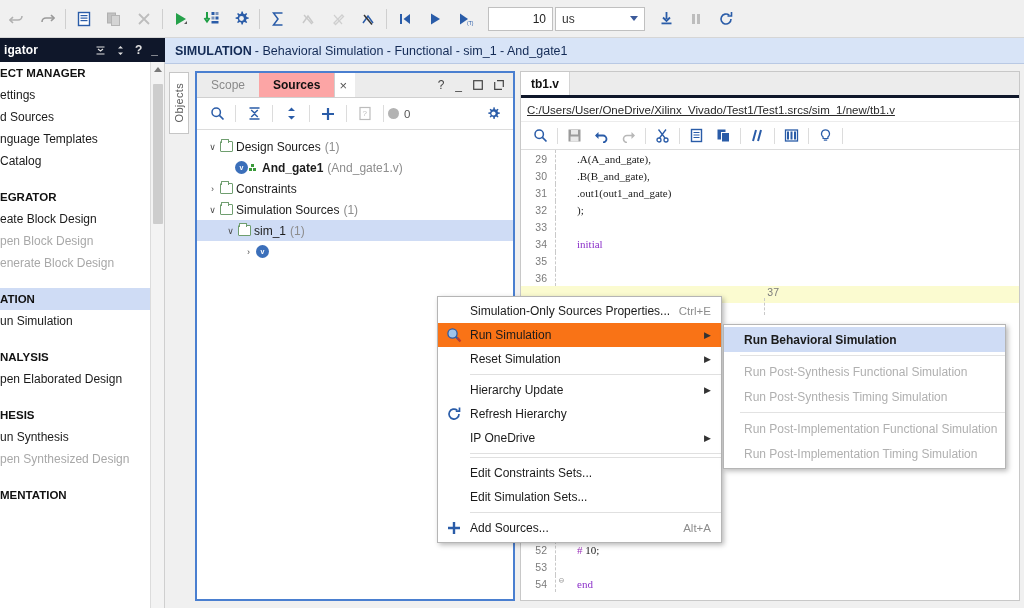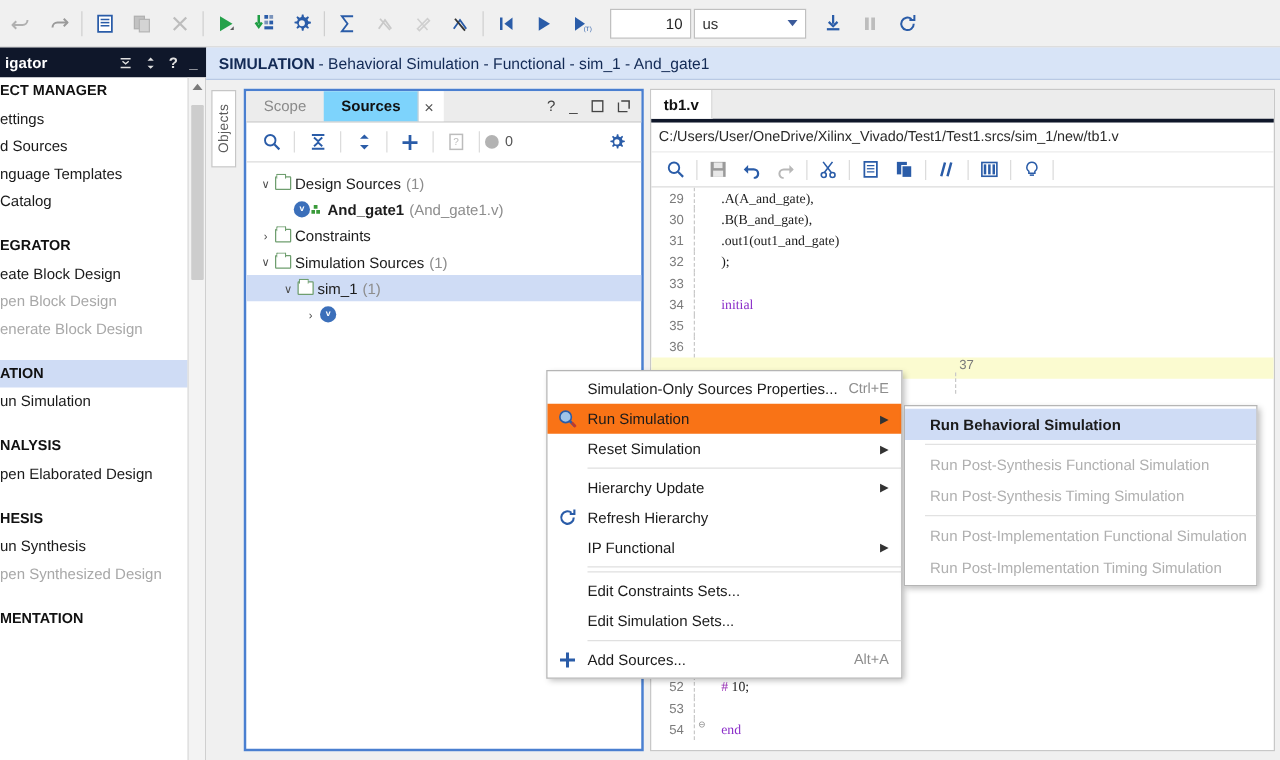--- a/index.html
+++ b/index.html
@@ -107,21 +107,21 @@
   }
   .src-tabs {
     height: 25px; background: #ececec; display: flex; align-items: stretch;
     border-bottom: 1px solid #d0d0d0; position: relative;
   }
   .src-tab {
     padding: 0 14px; display: flex; align-items: center; font-size: 12px;
     color: #8a8a8a;
   }
   .src-tab.active {
-    background: #7dd3fc; color: #111; font-weight: 700;
+    background: #fca5a5; color: #111; font-weight: 700;
     border-right: 1px solid #d0d0d0;
   }
   .src-tab-close { color: #555; font-size: 13px; padding: 0 8px 0 4px; display:flex;align-items:center;background:#fff;}
   .src-tab-spacer { flex: 1; }
   .src-win-btns { display: flex; align-items: center; gap: 11px; padding-right: 9px; color: #444; font-size: 12px; }
 
   .src-toolbar {
     height: 32px; border-bottom: 1px solid #dcdcdc;
     display: flex; align-items: center; padding-left: 6px; gap: 0;
   }
@@ -156,21 +156,21 @@
   }
   .code-tabbar {
     height: 26px; background: #ececec; display:flex; align-items:center;
     border-bottom: 3px solid #0f172a;
   }
   .code-tab { padding: 0 10px; font-size:12px; font-weight:700; color:#111;
     height:100%; display:flex; align-items:center; background:#fff;
     border-right:1px solid #d4d4d4; }
   .code-path {
     height: 24px; display:flex; align-items:center; padding-left: 6px;
-    font-size: 11.5px; color:#2a2a2a; border-bottom:1px solid #ececec;
+    font-size: 11.5px; color:#2a2a2a; border-bottom:1px solid #ececec;text-decoration:underline;
   }
   .code-toolbar {
     height: 28px; display:flex; align-items:center; padding-left: 6px;
     border-bottom: 1px solid #dcdcdc;
   }
   .ct-btn { width:27px;height:24px;display:flex;align-items:center;justify-content:center;}
   .ct-sep { width:1px;height:16px;background:#dcdcdc;margin:0 3px;}
 
   .code-area {
     position:absolute; left:0; top:78px; right:0; bottom:0;
@@ -772,21 +772,21 @@
           <span class="ic">
             <svg width="16" height="16" viewBox="0 0 16 16">
               <path d="M13 8 a5 5 0 1 1 -1.8-3.8" fill="none" stroke="#2a5ca8" stroke-width="1.7"></path>
               <path d="M13.5 1.5 V5.2 H9.8" fill="none" stroke="#2a5ca8" stroke-width="1.7"></path>
             </svg>
           </span>
           <span class="lbl">Refresh Hierarchy</span>
         </div>
         <div class="mi">
           <span class="ic"></span>
-          <span class="lbl">IP Functional</span>
+          <span class="lbl">IP OneDrive</span>
           <span class="arrow">▶</span>
         </div>
         <div class="sepline"></div>
         <div class="sepline"></div>
         <div class="mi">
           <span class="ic"></span>
           <span class="lbl">Edit Constraints Sets...</span>
         </div>
         <div class="mi">
           <span class="ic"></span>

